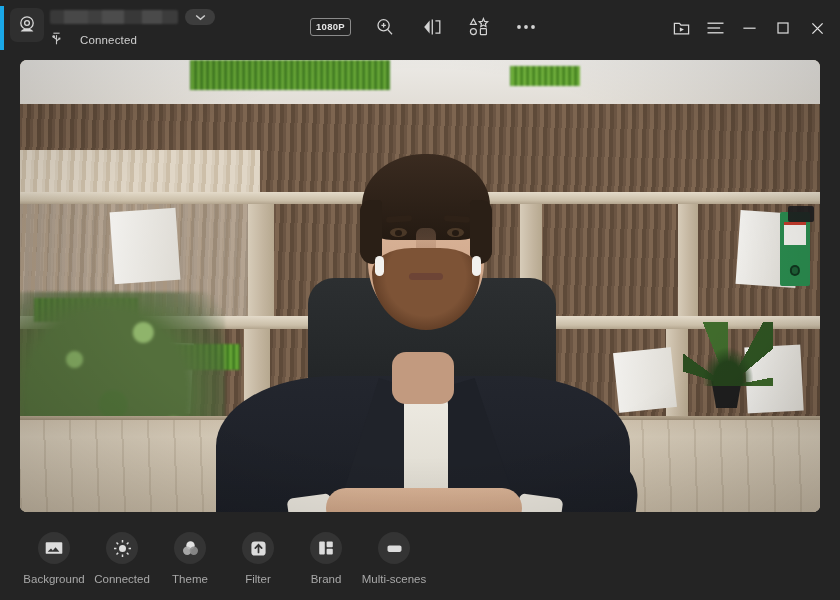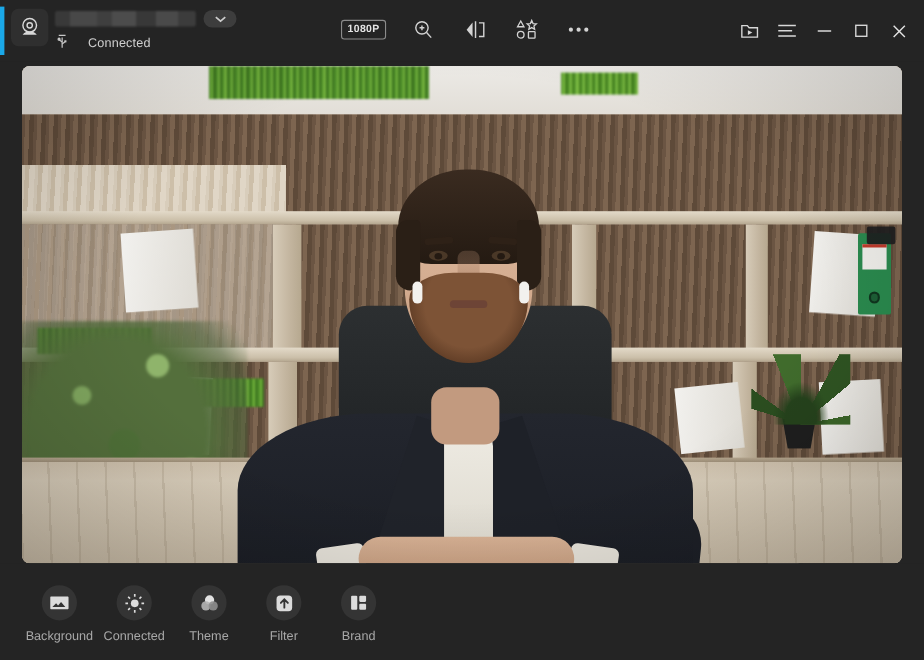--- a/index.html
+++ b/index.html
@@ -679,19 +679,27 @@
         <div class="circ">
           <svg width="18" height="18" viewBox="0 0 18 18" fill="#dcdcdc">
             <rect x="2.2" y="2.6" width="5.6" height="12.8" rx="1"></rect>
             <rect x="9.6" y="2.6" width="6.2" height="5.6" rx="1"></rect>
             <rect x="9.6" y="9.8" width="6.2" height="5.6" rx="1"></rect>
           </svg>
         </div>
         <div class="lbl">Brand</div>
       </div>
 
+      <div class="feature">
+        <div class="circ">
+          <svg width="19" height="15" viewBox="0 0 19 15" fill="#dcdcdc">
+            <path d="M4.3 4.4h10.4c1 0 1.8.8 1.8 1.8v2.9c0 1-.8 1.8-1.8 1.8H4.3c-1 0-1.8-.8-1.8-1.8V6.2c0-1 .8-1.8 1.8-1.8z"></path>
+          </svg>
+        </div>
+        <div class="lbl">Multi-scenes</div>
+      </div>
 
 
     </div>
 
   </div>
 
 </div>
 
 </body></html>

